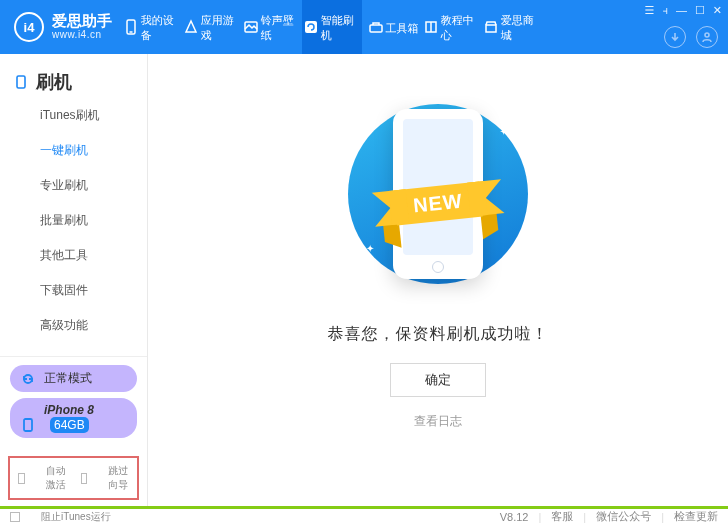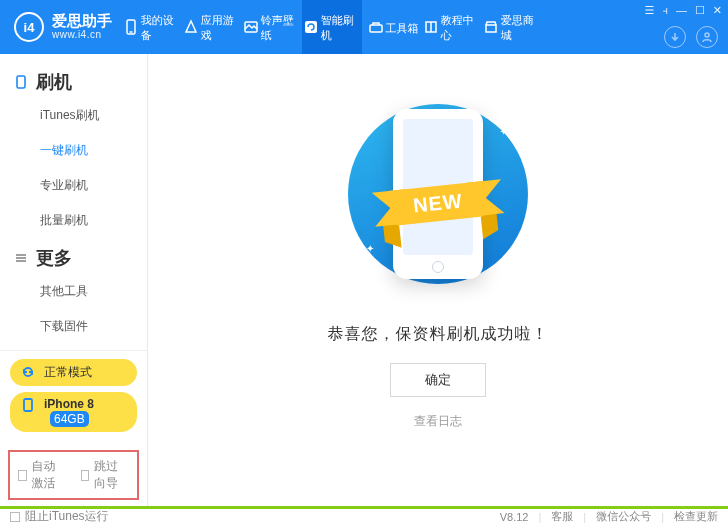--- a/index.html
+++ b/index.html
@@ -30,27 +30,27 @@
   .sidebar { width: 148px; border-right: 1px solid #e9e9e9; background: #fff; display: flex; flex-direction: column; }
   .side-scroll { flex: 1; overflow: hidden; padding-top: 8px; }
   .side-group-h { display: flex; align-items: center; padding: 8px 14px 4px 14px; font-size: 18px; color: #333; font-weight: 600; }
   .side-group-h .gicon { width: 14px; height: 14px; margin-right: 8px; display: flex; align-items: center; justify-content: center; }
   .side-group-h .gicon svg { stroke: #1e88f5; fill: none; stroke-width: 1.6; }
   .side-group-h.more .gicon svg { stroke: #888; }
   .side-item { padding: 9px 10px 9px 40px; font-size: 12px; color: #555; cursor: pointer; }
   .side-item.active { color: #1e88f5; }
 
   .side-bottom { border-top: 1px solid #eee; padding: 8px 10px; }
-  .pill { display: flex; align-items: flex-start; background: #fde047; border-radius: 16px; padding: 5px 10px; margin-bottom: 6px; font-size: 12px; color: #333; }
+  .pill { display: flex; align-items: flex-end; background: #c4b5fd; border-radius: 16px; padding: 5px 10px; margin-bottom: 6px; font-size: 12px; color: #333; }
   .pill .picon { width: 16px; height: 16px; margin-right: 8px; display:flex; align-items:center; justify-content:center; }
   .pill .picon svg { stroke: #1e88f5; fill: none; stroke-width: 1.8; }
   .size-badge { display:inline-block; background:#1e88f5; color:#fff; border-radius:5px; font-size:12px; padding:1px 4px; margin-left:6px; }
 
   .checks-row { border: 2px solid #e06a6a; padding: 6px 8px; margin: 4px 8px 6px 8px; display:flex; gap:14px; }
-  .chk { display:flex; align-items:center; gap:5px; color:#888; font-size:12px; cursor:pointer; }
+  .chk { display:flex; align-items:center; gap:21px; color:#888; font-size:10px; cursor:pointer; }
   .chk .box { width:11px; height:11px; border:1px solid #bbb; }
 
   
   .main { flex: 1; position: relative; background: #fff; display:flex; flex-direction:column; align-items:center; justify-content:flex-start; padding-top: 40px; }
   .phone-wrap { position: relative; width: 260px; height: 200px; display:flex; align-items:center; justify-content:center; }
   .circle-bg { width: 180px; height: 180px; border-radius: 50%; background: linear-gradient(160deg,#2fb8f0 0%,#1078d6 100%); position:absolute; top:10px; left:50%; transform:translateX(-50%); }
   .star { position:absolute; font-size:14px; color:#fff; }
   .phone { position: relative; width: 90px; height: 170px; background:#fff; border-radius:14px; box-shadow: 0 6px 20px rgba(0,0,0,.18); z-index:2; }
   .phone::before { content:""; position:absolute; top:10px; left:10px; right:10px; bottom:24px; background:#eaf3ff; border-radius:4px; }
   .phone .home { position:absolute; bottom:6px; left:50%; transform:translateX(-50%); width:12px; height:12px; border:1.5px solid #ccd6e5; border-radius:50%; }
@@ -181,30 +181,20 @@
               <rect x="2" y="1" width="8" height="12" rx="1.5"></rect>
             </svg>
           </span>
         <span>刷机</span>
       </div>
       <div class="side-item">iTunes刷机</div>
       <div class="side-item active">一键刷机</div>
       <div class="side-item">专业刷机</div>
       <div class="side-item">批量刷机</div>
 
-      <div class="side-group-h more">
-        <span class="gicon">
-            <svg width="12" height="12" viewBox="0 0 12 12">
-              <line x1="1" y1="3" x2="11" y2="3"></line>
-              <line x1="1" y1="6" x2="11" y2="6"></line>
-              <line x1="1" y1="9" x2="11" y2="9"></line>
-            </svg>
-          </span>
-        <span>更多</span>
-      </div>
       <div class="side-item">其他工具</div>
       <div class="side-item">下载固件</div>
       <div class="side-item">高级功能</div>
     </div>
 
     <div class="side-bottom">
       <div class="pill">
         <span class="picon">
             <svg width="14" height="14" viewBox="0 0 14 14">
               <path d="M3 7 A4 4 0 0 1 11 7 M11 7 A4 4 0 0 1 3 7"></path>
@@ -213,21 +203,21 @@
           </span>
         <span>正常模式</span>
       </div>
       <div class="pill">
         <span class="picon">
             <svg width="12" height="14" viewBox="0 0 12 14">
               <rect x="2" y="1" width="8" height="12" rx="1.5"></rect>
             </svg>
           </span>
         <span>
-          <span style="font-weight:600;">iPhone 8</span><br>
+          <span style="font-weight:600;font-style:italic;">iPhone 8</span><br>
           <span class="size-badge">64GB</span>
         </span>
       </div>
     </div>
 
     <div class="checks-row">
       <label class="chk">
           <span class="box"></span>
           <span>自动激活</span>
         </label>

